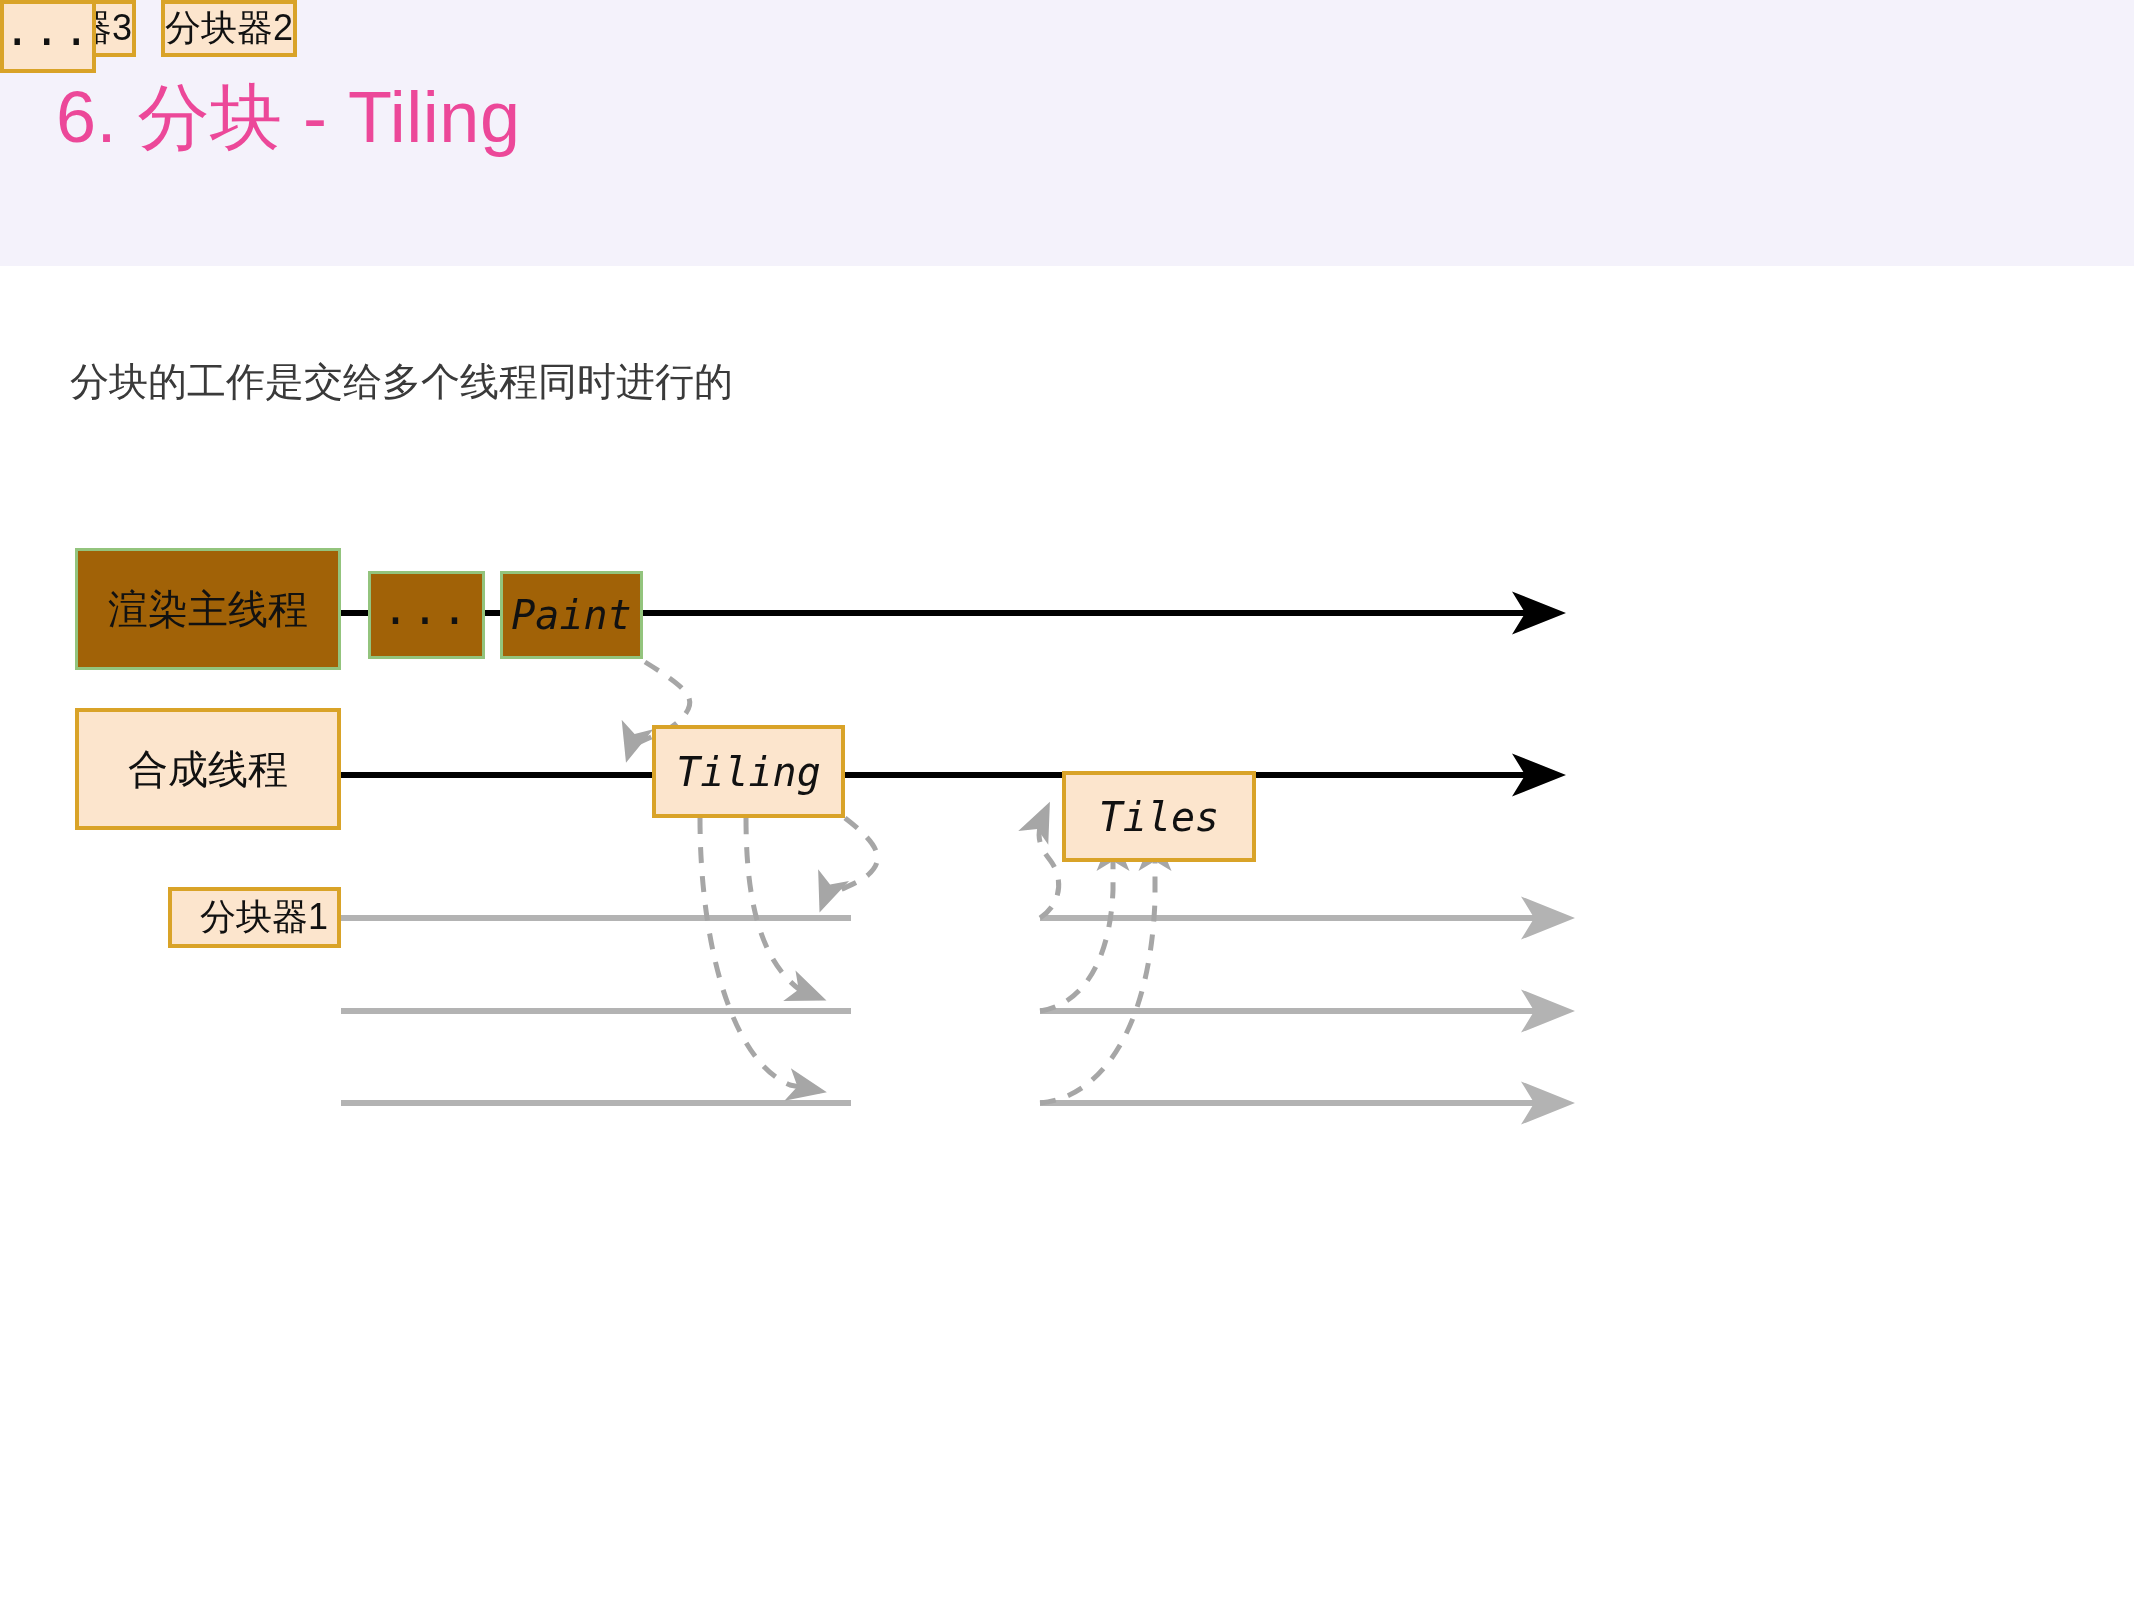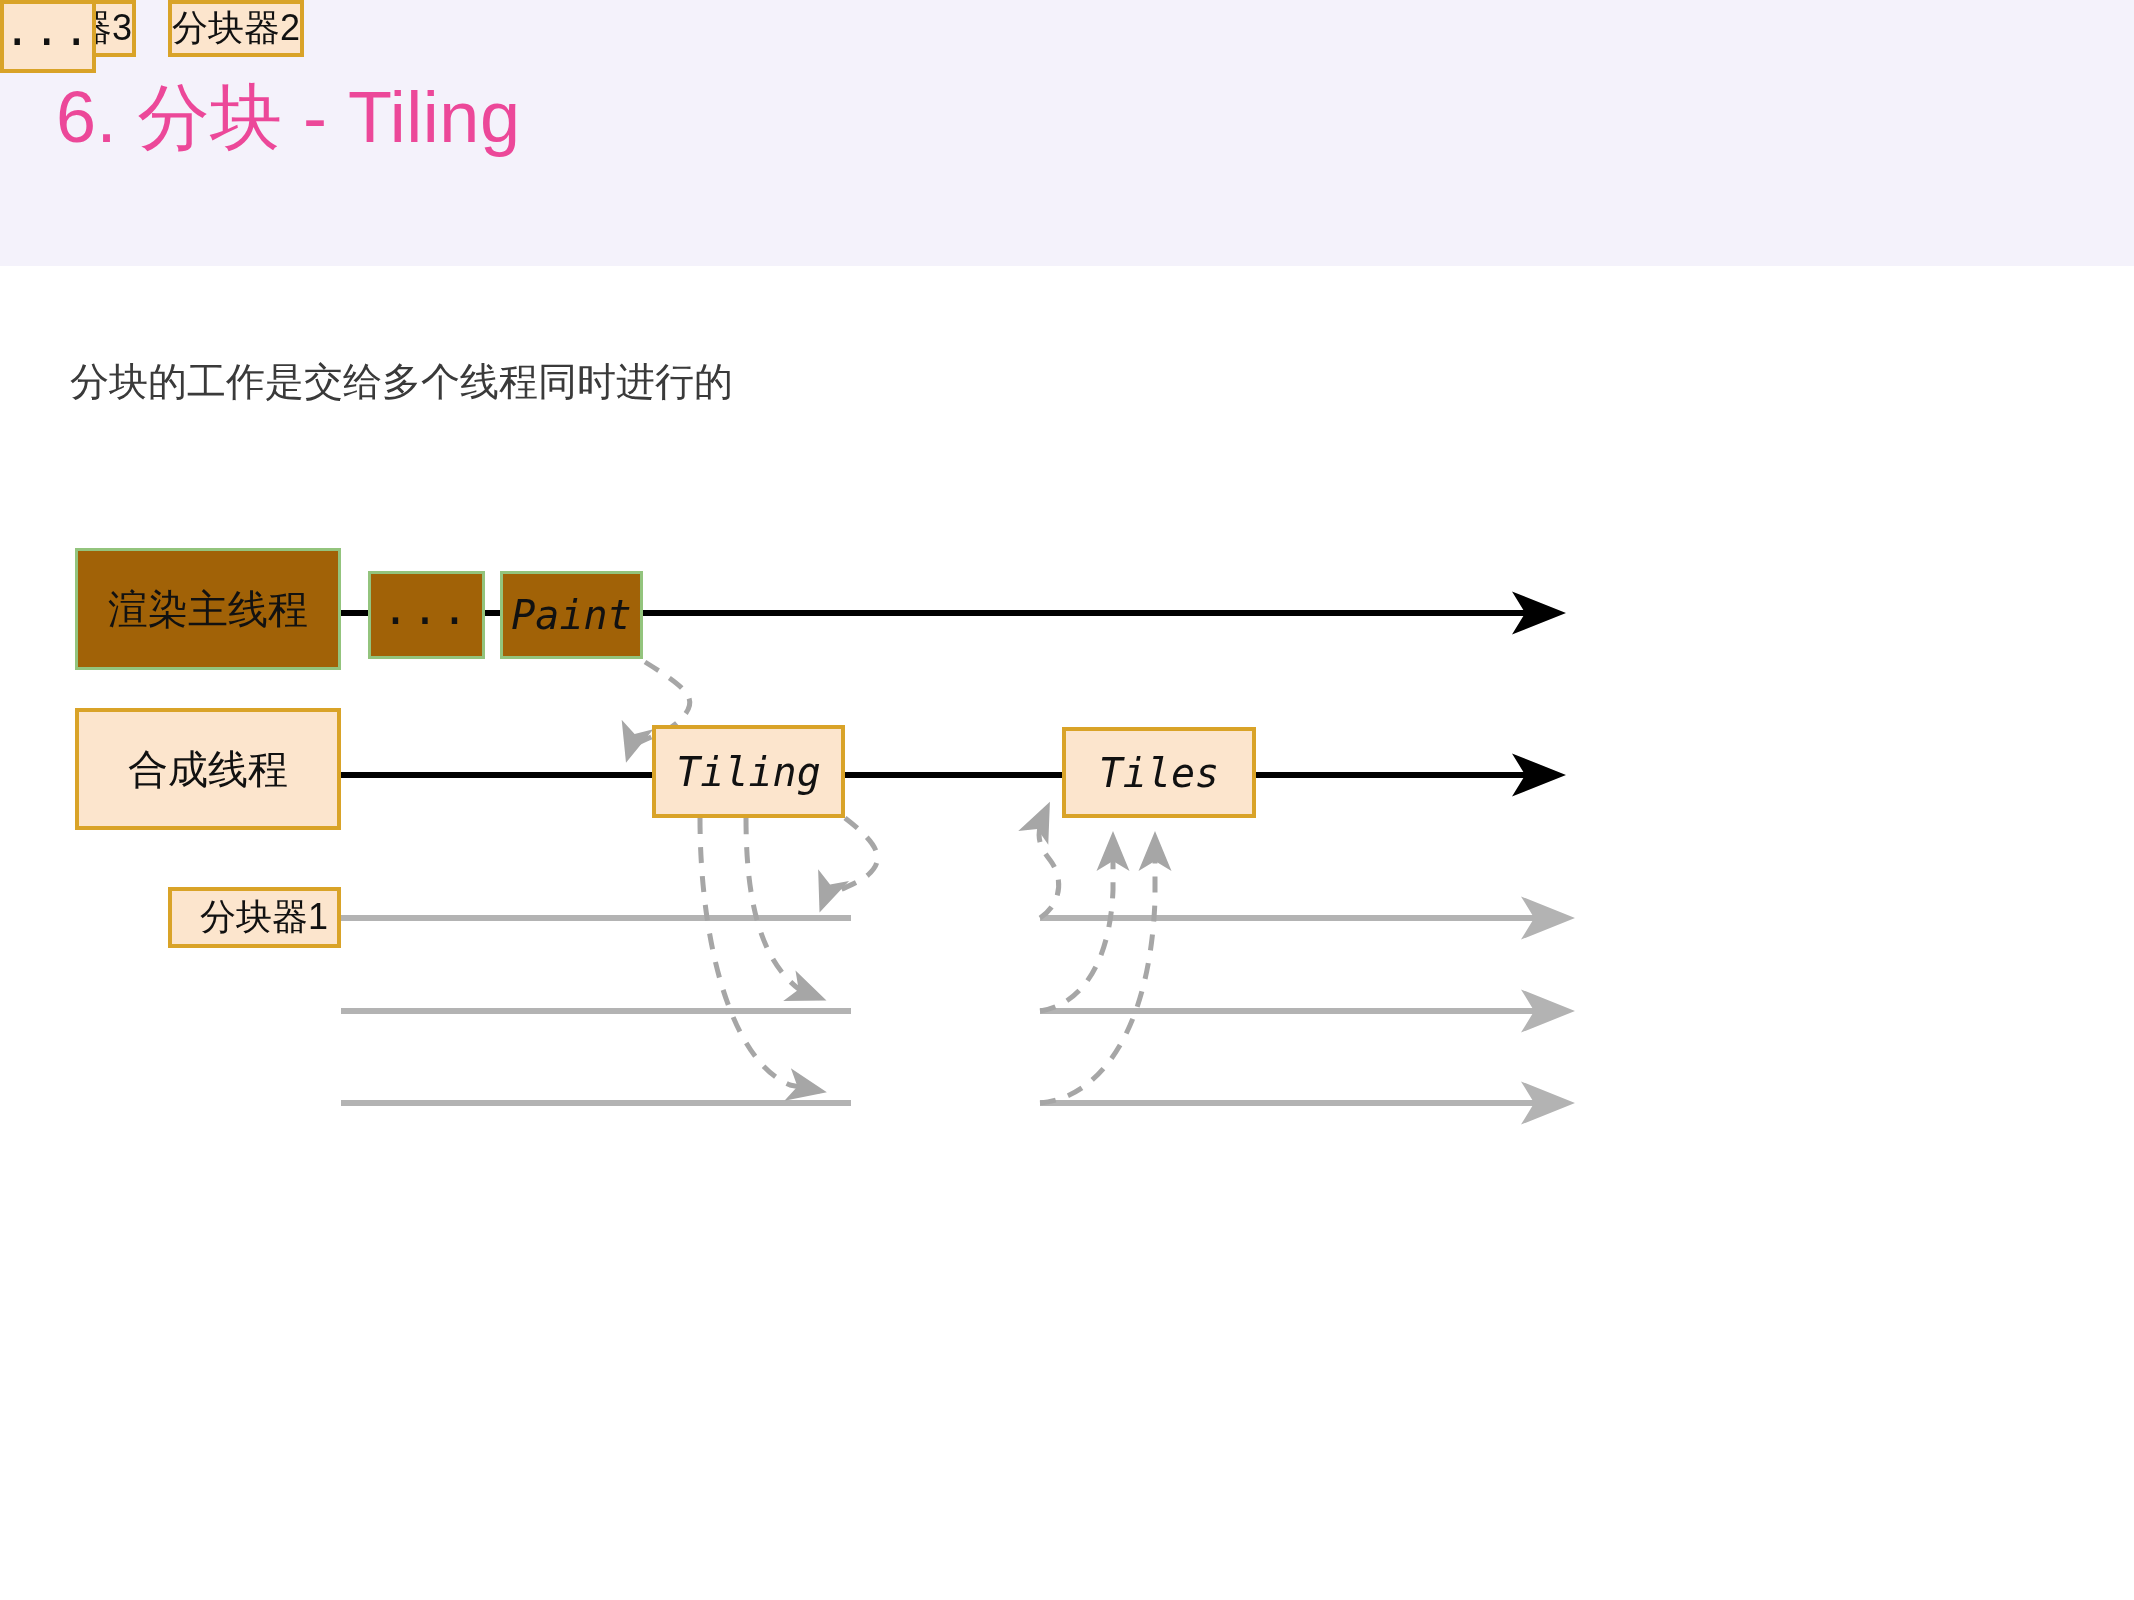--- a/index.html
+++ b/index.html
@@ -89,23 +89,23 @@
     letter-spacing: 3px;
     color: #111111;
     padding-bottom: 14px;
   }
   
   #node-main-thread   { left: 75px;  top: 548px;  width: 266px; height: 122px; }
   #node-main-dots     { left: 368px; top: 571px;  width: 117px; height: 88px;  }
   #node-paint         { left: 500px; top: 571px;  width: 143px; height: 88px;  }
   #node-comp-thread   { left: 75px;  top: 708px;  width: 266px; height: 122px; }
   #node-tiling        { left: 652px; top: 725px;  width: 193px; height: 93px;  }
-  #node-tiles         { left: 1062px;top: 727px;  width: 194px; height: 91px; text-align: right;  }
+  #node-tiles         { left: 1062px;top: 771px;  width: 194px; height: 91px; text-align: right;  }
   #node-tiler-1       { left: 168px; top: 887px;  width: 173px; height: 61px; padding-left: 19px;  }
-  #node-tiler-2       { left: 168px; top": 0;}
+  #node-tiler-2       { left: 161px; top": 0;}
   #node-tiler-2       { left: 168px; top: 980px;  width: 173px; height: 61px;  }
   #node-tiler-3       { left: 168px; top: 1072px; width: 173px; height: 61px;  }
   #node-tile-dots-1   { left: 851px; top: 890px;  width: 189px; height: 57px;  }
   #node-tile-dots-2   { left: 851px; top: 983px;  width: 189px; height: 57px;  }
   #node-tile-dots-3   { left: 851px; top: 1075px; width: 189px; height: 57px;  }
   #watermark {
     position: absolute;
     right: 52px;
     bottom: 26px;
     font-size: 26px;

